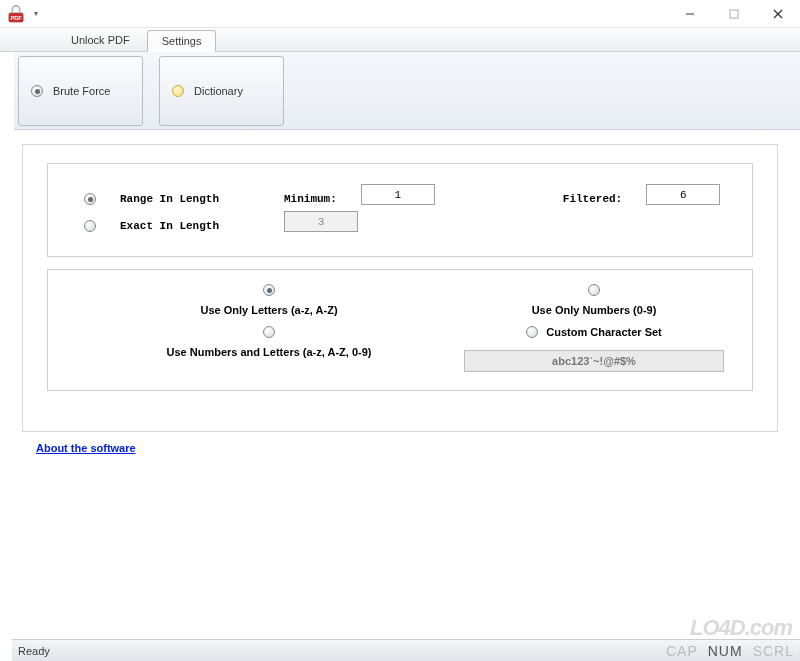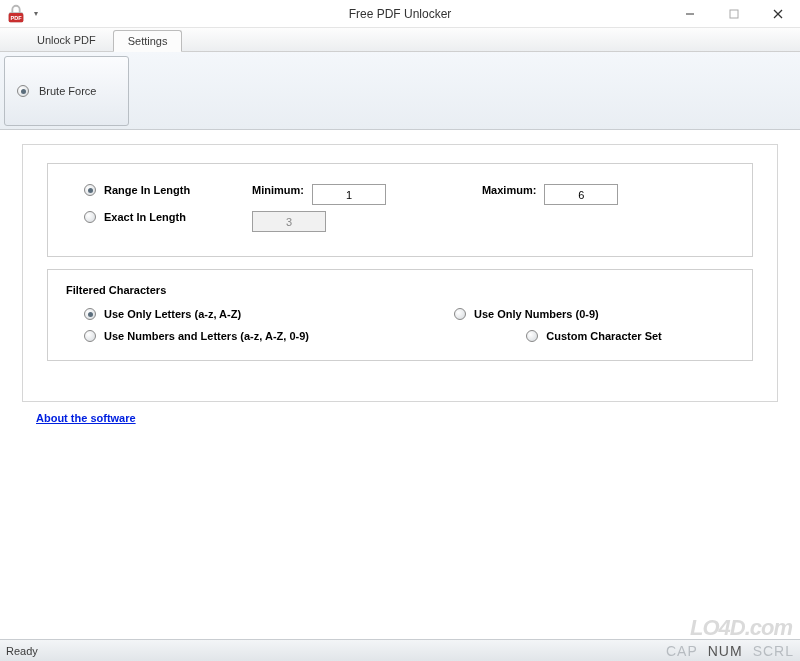--- a/index.html
+++ b/index.html
@@ -55,21 +55,21 @@
   justify-content: center;
   color: #555;
 }
 .win-btn svg { width: 10px; height: 10px; }
 .tabs-row {
   height: 24px;
   background: linear-gradient(#fdfdfd,#eceef0);
   border-bottom: 1px solid #cfcfcf;
   display: flex;
   align-items: flex-end;
-  padding-left: 22px;
+  padding-left: 56px;
 }
 .tab {
   height: 22px;
   padding: 0 14px;
   display: flex;
   align-items: center;
   font-size: 11px;
   color: #3a3a3a;
   border: 1px solid transparent;
   margin-right: 2px;
@@ -83,20 +83,21 @@
   margin-bottom: -1px;
   text-align: right;
 }
 .ribbon {
   height: 78px;
   background: linear-gradient(#f4f7fb,#e9eef3);
   border-bottom: 1px solid #c9cdd1;
   display: flex;
   padding: 4px;
   gap: 16px;
+  margin-left: 14px;
 }
 .rbtn {
   width: 125px;
   height: 70px;
   background: linear-gradient(#fbfcfe,#e6ebf1);
   border: 1px solid #b8bec4;
   border-radius: 3px;
   display: flex;
   align-items: center;
   padding-left: 12px;
@@ -136,25 +137,26 @@
   padding: 14px 18px 18px 18px;
   margin-bottom: 12px;
 }
 .group-title {
   font-weight: bold;
   font-size: 11px;
   margin-bottom: 12px;
 }
 .row {
   display: flex;
-  align-items: flex-start;
+  align-items: flex-end;
   margin: 6px 0 6px 18px;
-  gap: 8px;
-  font-size: 11px;
-  font-weight: bold;
+  gap: 24px;
+  font-size: 11px;
+  font-weight: bold;
+  font-family: Liberation Mono, monospace;
 }
 .row .radio { flex-shrink: 0; }
 .lbl { font-weight: bold; }
 .inp {
   width: 74px;
   height: 21px;
   border: 1px solid #9f9f9f;
   background: #fff;
   text-align: center;
   font-size: 11px;
@@ -169,20 +171,21 @@
   grid-template-columns: 370px 1fr;
   row-gap: 10px;
   margin-left: 18px;
 }
 .two-col .cell {
   display: flex;
   align-items: center;
   gap: 8px;
   font-weight: bold;
   font-size: 11px;
+  flex-direction: column;
 }
 .custom-input {
   width: 260px;
   height: 22px;
   border: 1px solid #bdbdbd;
   background: #eaeaea;
   color: #777;
   text-align: center;
   font-size: 11px;
   font-weight: bold;
@@ -194,21 +197,21 @@
 .about-link {
   color: #0020e0;
   font-weight: bold;
   text-decoration: underline;
   font-size: 11px;
   display: inline-block;
   margin: 10px 0 8px 14px;
 }
 .statusbar {
   position: absolute;
-  left: 0; right: 0; bottom: 0;
+  left: 12px; right: 0; bottom: 0;
   height: 22px;
   background: linear-gradient(#f3f5f7,#e1e5e9);
   border-top: 1px solid #c9cdd1;
   display: flex;
   align-items: center;
   padding: 0 6px;
   font-size: 11px;
   color: #3b3b3b;
 }
 .statusbar .right { margin-left: auto; color: #b7bcc1; letter-spacing: 1px; font-size: 14px; display:flex; gap:10px;}
@@ -229,21 +232,20 @@
 
 <div class="titlebar">
   <div class="app-icon">
     <svg viewBox="0 0 24 24">
       <path d="M12 2a5 5 0 0 0-5 5v3H6a2 2 0 0 0-2 2v7a2 2 0 0 0 2 2h12a2 2 0 0 0 2-2v-7a2 2 0 0 0-2-2h-1V7a5 5 0 0 0-5-5zm0 2a3 3 0 0 1 3 3v3H9V7a3 3 0 0 1 3-3z" fill="#b8b8b8"></path>
       <rect x="4" y="11" width="16" height="10" rx="2" fill="#c92f2f"></rect>
       <text x="12" y="19" text-anchor="middle" fill="#fff" font-size="6" font-weight="bold" font-family="Arial">PDF</text>
     </svg>
   </div>
   <span class="qat-dd">▾</span>
-  <div class="title">Free PDF Unlocker</div>
   <div class="win-controls">
     <div class="win-btn">
       <svg viewBox="0 0 10 10">
           <line x1="1" y1="5" x2="9" y2="5" stroke="#333" stroke-width="1"></line>
         </svg>
     </div>
     <div class="win-btn">
       <svg viewBox="0 0 10 10">
           <rect x="1" y="1" width="8" height="8" fill="none" stroke="#aaa" stroke-width="1"></rect>
         </svg>
@@ -259,63 +261,67 @@
 
 <div class="tabs-row">
   <div class="tab">Unlock PDF</div>
   <div class="tab active">Settings</div>
 </div>
 
 <div class="ribbon">
   <div class="rbtn">
     <span class="radio checked"></span>
     <span>Brute Force</span>
+  </div>
+  <div class="rbtn">
+    <span class="radio yellow"></span>
+    <span>Dictionary</span>
   </div>
 </div>
 
 <div class="content">
   <div class="panel">
 
     <div class="group">
       <div class="row">
         <span class="radio checked"></span>
         <span class="lbl" style="width:140px">Range In Length</span>
         <span class="lbl">Minimum:</span>
         <input class="inp" value="1" style="">
         <span style="width:80px"></span>
-        <span class="lbl">Maximum:</span>
+        <span class="lbl">Filtered:</span>
         <input class="inp" value="6" style="">
       </div>
       <div class="row">
         <span class="radio"></span>
         <span class="lbl" style="width:140px">Exact In Length</span>
         <input class="inp disabled" disabled="" value="3" style="">
       </div>
     </div>
 
     <div class="group">
-      <div class="group-title">Filtered Characters</div>
       <div class="two-col">
         <div class="cell">
           <span class="radio checked"></span>
           <span>Use Only Letters (a-z, A-Z)</span>
         </div>
         <div class="cell">
           <span class="radio"></span>
           <span>Use Only Numbers (0-9)</span>
         </div>
         <div class="cell">
           <span class="radio"></span>
           <span>Use Numbers and Letters (a-z, A-Z, 0-9)</span>
         </div>
         <div class="cell" style="flex-direction:column;align-items:center">
           <div style="display:flex;align-items:center;gap:8px">
             <span class="radio"></span>
             <span>Custom Character Set</span>
           </div>
+          <div class="custom-input">abc123`~!@#$%</div>
         </div>
       </div>
     </div>
 
   </div>
   <a class="about-link" href="#">About the software</a>
 </div>
 
 <div class="watermark">LO4D.com</div>
 

